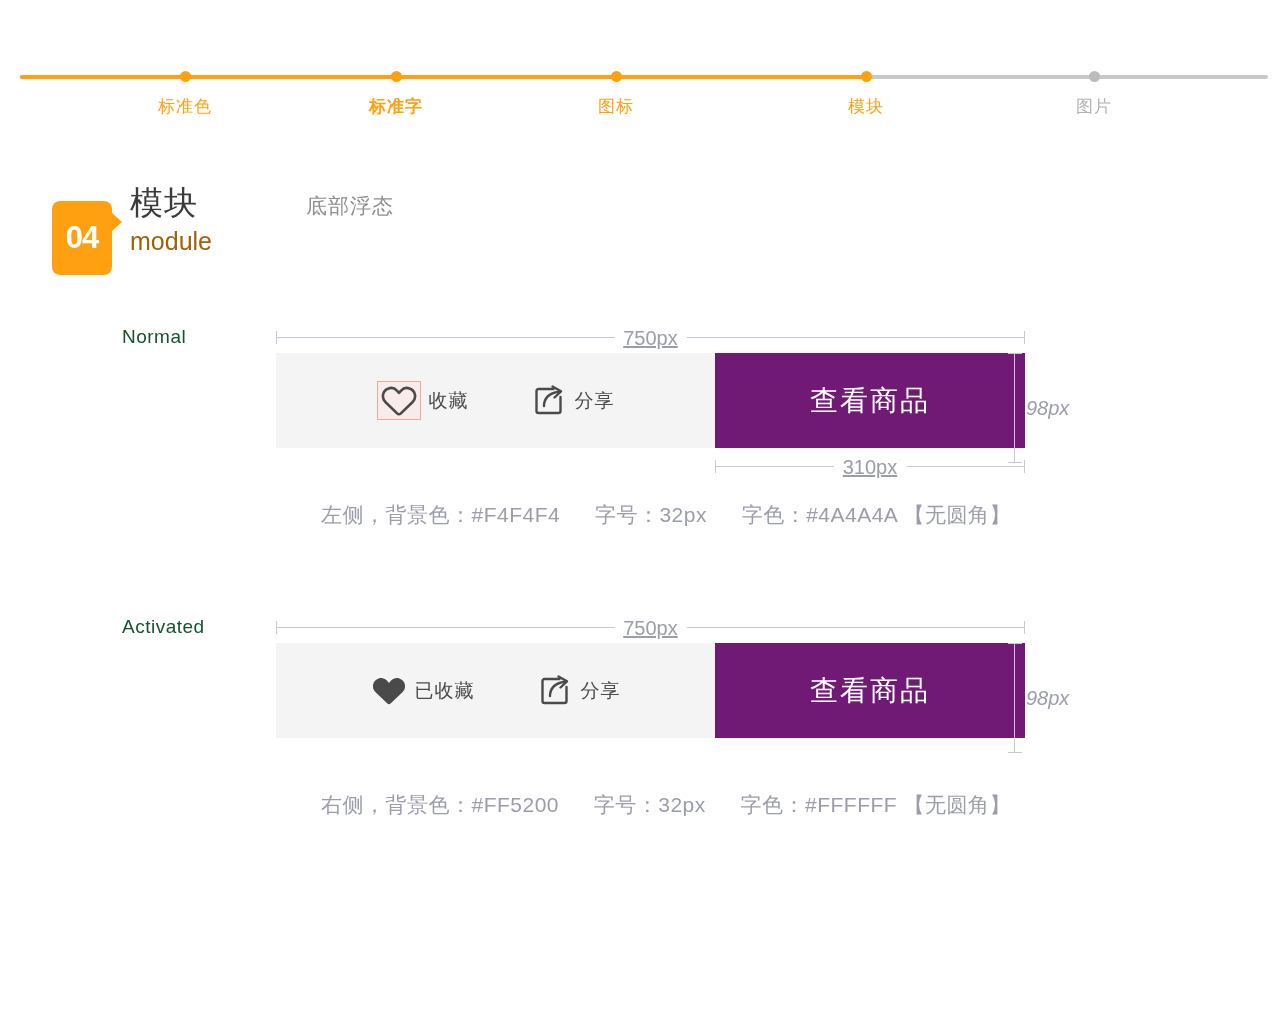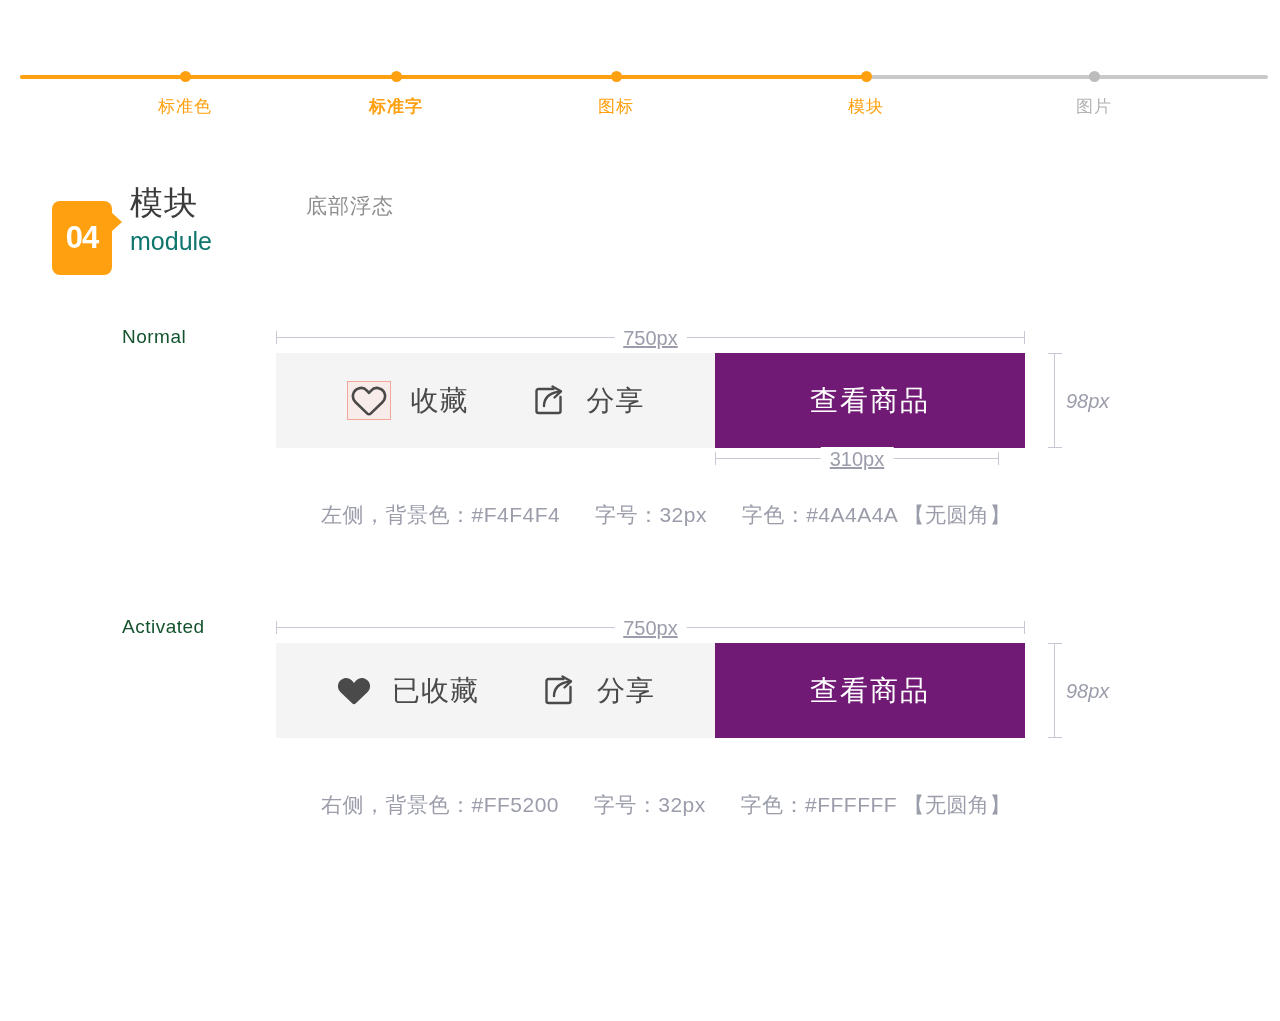--- a/index.html
+++ b/index.html
@@ -109,21 +109,21 @@
     top: -3px;
   }
   .title-cn {
     font-size: 33px;
     color: #3b3b3b;
     line-height: 42px;
     letter-spacing: 1px;
   }
   .title-en {
     font-size: 25px;
-    color: #0f766e;
+    color: #a16207;
     line-height: 30px;
     margin-top: 2px;
   }
   #section-subtitle {
     position: absolute;
     left: 270px;
     top: 192px;
     font-size: 21px;
     color: #8e8e8e;
     letter-spacing: 1px;
@@ -195,23 +195,23 @@
   .bar-left {
     flex: 1;
     display: flex;
     align-items: center;
     justify-content: center;
     gap: 62px;
   }
   .bar-action {
     display: flex;
     align-items: center;
-    gap: 20px;
+    gap: 8px;
     color: #4A4A4A;
-    font-size: 28px;
+    font-size: 19px;
     letter-spacing: 1px;
   }
   .bar-action.boxed .icon-hit {
     border: 1px solid #f2a79a;
     background: #f8ecea;
     padding: 2px 3px;
     display: flex;
     align-items: center;
     justify-content: center;
   }
@@ -223,24 +223,24 @@
     font-size: 28px;
     letter-spacing: 2px;
     display: flex;
     align-items: center;
     justify-content: center;
   }
 
   
   .dim-height {
     position: absolute;
-    left: 1046px;
+    left: 1006px;
     top: 40px;
     width: 18px;
-    height: 95px;
+    height: 110px;
     font-style: italic;
   }
   .dim-line-v {
     position: absolute;
     left: 8px; top: 0;
     width: 1px;
     height: 100%;
     background: #c6c8d4;
   }
   .dim-cap-t, .dim-cap-b {
@@ -262,22 +262,22 @@
     font-size: 20px;
     color: #9b9daa;
     line-height: 24px;
     white-space: nowrap;
   }
 
   
   .dim-cta {
     position: absolute;
     left: 715px;
-    top: 137px;
-    width: 284px;
+    top: 145px;
+    width: 310px;
     height: 18px;
     padding-left: 24px;
   }
 
   .state-caption {
     position: absolute;
     left: 277px;
     top: 188px;
     font-size: 21px;
     color: #9b9daa;

